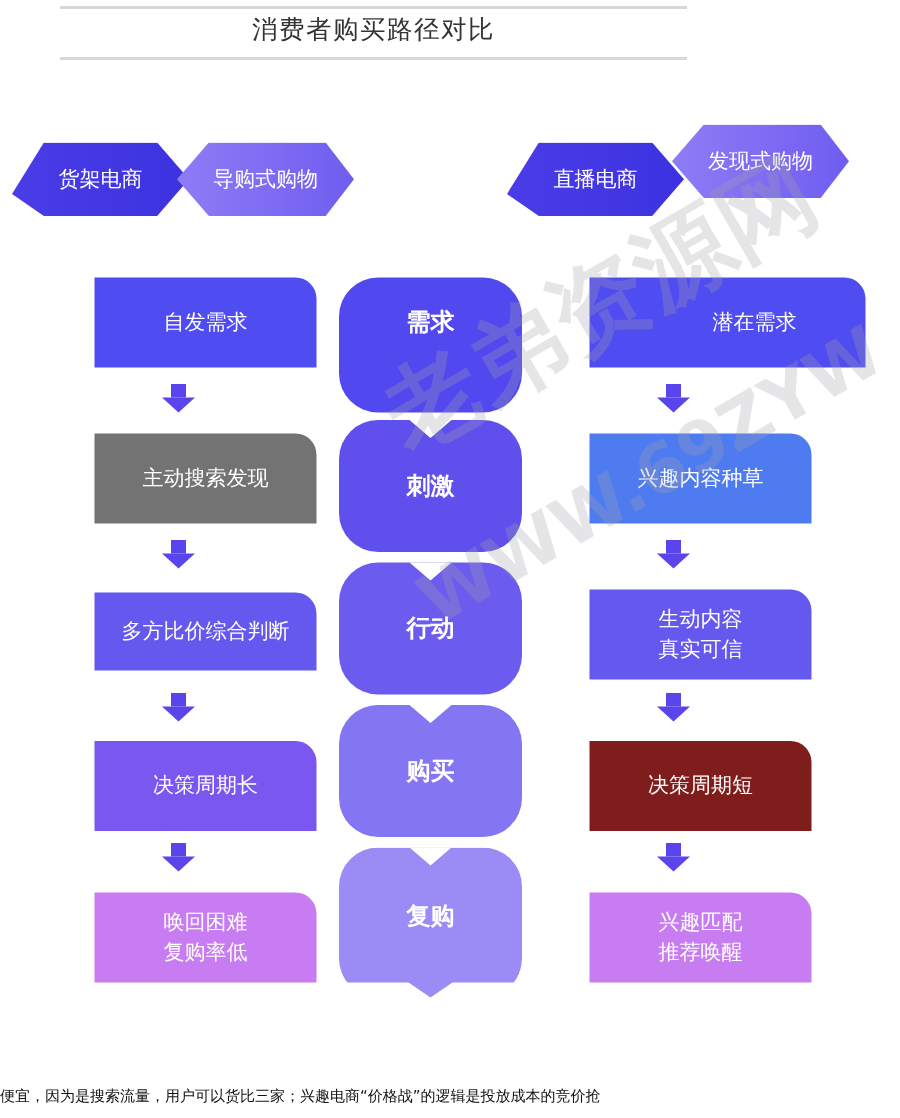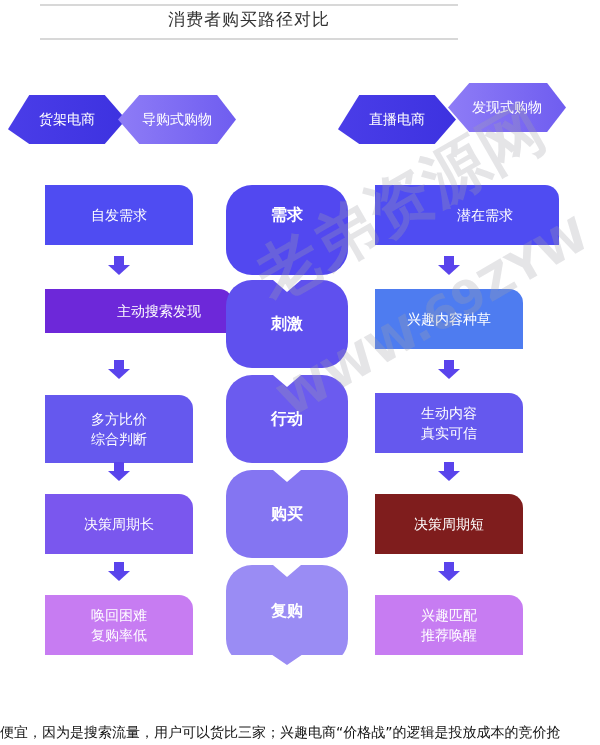--- a/index.html
+++ b/index.html
@@ -1,26 +1,26 @@
 <!DOCTYPE html>
 <html><head>
 <meta charset="utf-8">
 <style>
   html,body{margin:0;padding:0;}
   body{width:600px;height:745px;position:relative;overflow:hidden;background:#fff;font-family:"DejaVu Sans","Liberation Sans",sans-serif;}
   .rule{position:absolute;left:40px;width:418px;height:2px;background:#d8d8d8;}
   .title{position:absolute;left:40px;width:418px;top:8px;text-align:center;font-size:17px;color:#333;letter-spacing:1px;}
   .pill{position:absolute;height:49px;color:#fff;font-size:14px;display:flex;align-items:center;justify-content:center;}
-  .box{position:absolute;width:148px;color:#fff;font-size:14px;display:flex;align-items:center;justify-content:center;text-align:center;line-height:20px;border-radius:0 14px 0 0;}
+  .box{position:absolute;width:148px;color:#fff;font-size:14px;display:flex;align-items:center;justify-content:center;text-align:center;line-height:20px;border-radius:0 14px 0 0;margin-left:18px;}
   .arrow{position:absolute;width:0;height:0;}
   .arrow .stem{position:absolute;left:-5px;top:0;width:10px;height:9px;}
   .arrow .head{position:absolute;left:-11px;top:9px;width:0;height:0;border-left:11px solid transparent;border-right:11px solid transparent;border-top:10px solid #5a44ec;}
   .stage{position:absolute;left:226px;width:122px;color:#fff;font-size:16px;font-weight:bold;display:flex;align-items:center;justify-content:center;border-radius:26px;}
   .notch{position:absolute;left:47px;top:0;width:0;height:0;border-left:14px solid transparent;border-right:14px solid transparent;border-top:12px solid #fff;}
-  .footer{position:absolute;left:0;top:724px;white-space:nowrap;font-size:14px;color:#111;}
+  .footer{position:absolute;left:0;top:724px;white-space:nowrap;font-size:10px;color:#111;}
   .wm{position:absolute;pointer-events:none;color:rgba(160,160,170,0.28);font-weight:bold;}
 </style>
 </head>
 <body>
 
 <div class="rule" style="top:4px;"></div>
 <div class="title">消费者购买路径对比</div>
 <div class="rule" style="top:38px;"></div>
 
 <div>
@@ -37,24 +37,24 @@
     <span>直播电商</span>
   </div>
   <div class="pill" style="left:448px;top:83px;width:118px;background:linear-gradient(90deg,#8e7cf6,#6f5df0);clip-path:polygon(0 50%,18% 0,84% 0,100% 50%,84% 100%,18% 100%);">
     <span>发现式购物</span>
   </div>
 </div>
 
 <div class="box" style="left:45px;top:185px;height:60px;background:#4f4cf2;">
     <span>自发需求</span>
   </div>
-<div class="box" style="left:45px;top:289px;height:44px;background:#6d28d9;padding-left:40px;">
+<div class="box" style="left:45px;top:289px;height:60px;background:#737373;">
     <span>主动搜索发现</span>
   </div>
-<div class="box" style="left:45px;top:395px;height:68px;background:#6558ee;flex-direction:column;">
+<div class="box" style="left:45px;top:395px;height:52px;background:#6558ee;">
     <span>多方比价</span>
     <span>综合判断</span>
   </div>
 <div class="box" style="left:45px;top:494px;height:60px;background:#7a57ee;">
     <span>决策周期长</span>
   </div>
 <div class="box" style="left:45px;top:595px;height:60px;background:#c77cf2;flex-direction:column;">
     <span>唤回困难</span>
     <span>复购率低</span>
   </div>

